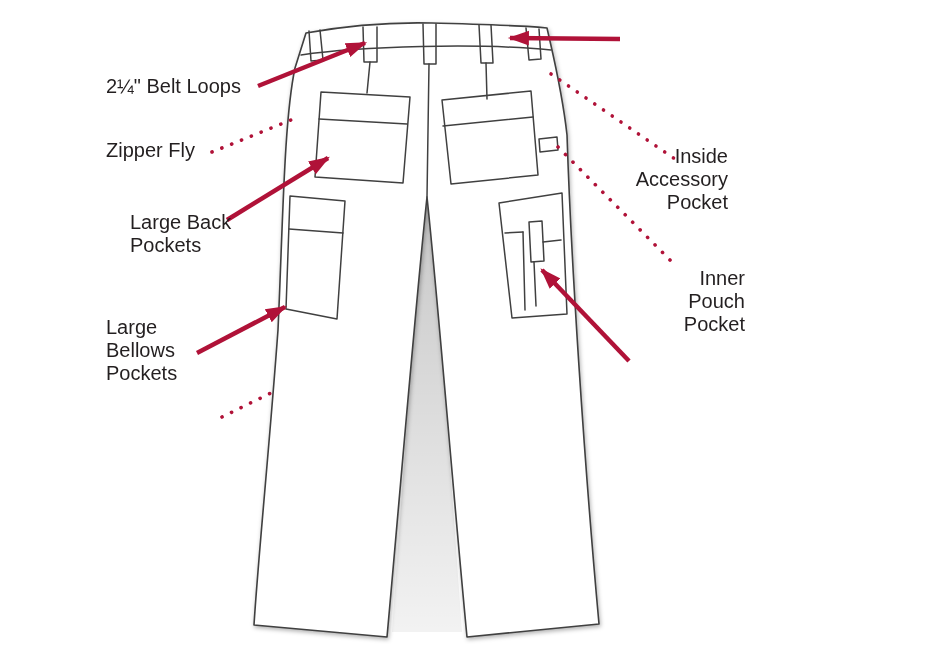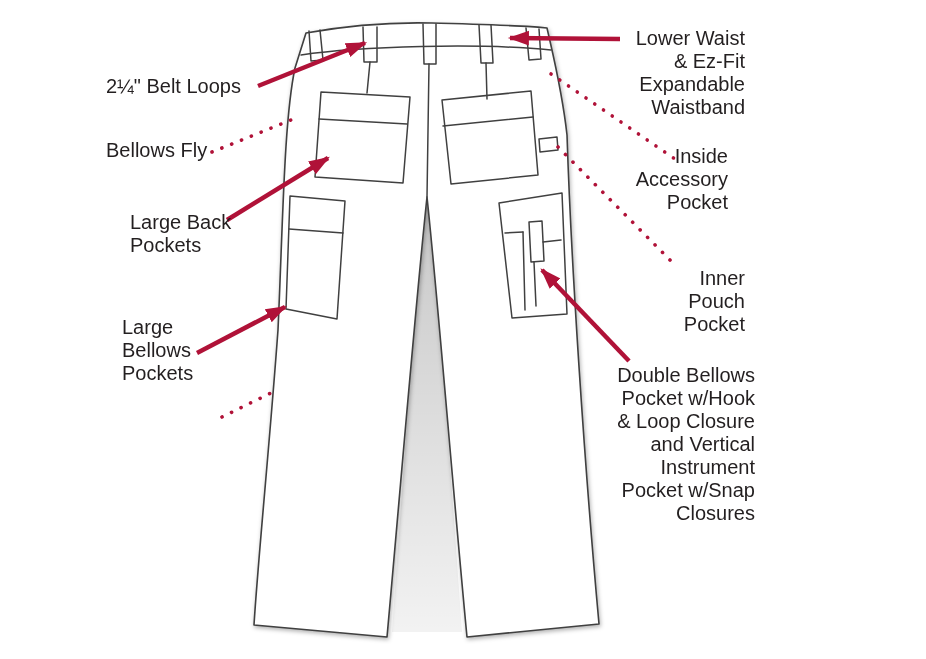--- a/index.html
+++ b/index.html
@@ -112,44 +112,33 @@
     <g>
       <line class="dots" x1="212" y1="152" x2="296" y2="118"></line>
       <line class="dots" x1="551" y1="74" x2="675" y2="159"></line>
       <line class="dots" x1="558" y1="147" x2="676" y2="266"></line>
       <line class="dots" x1="222" y1="417" x2="277" y2="390"></line>
     </g>
   </svg>
 
   <div class="lbl left" style="left:106px; top:75px;">2¼" Belt Loops</div>
 
-  <div class="lbl left" style="left:106px; top:139px;">Bellows Fly</div>
+  <div class="lbl left" style="left:106px; top:139px;">Zipper Fly</div>
 
   <div class="lbl left" style="left:106px; top:211px;margin-left:24px;">Large Back
 Pockets</div>
 
-  <div class="lbl left" style="left:106px; top:316px;margin-left:16px;">Large
+  <div class="lbl left" style="left:106px; top:316px;">Large
 Bellows
 Pockets</div>
 
 
-  <div class="lbl right" style="right:181px; top:27px;">Lower Waist
-&amp; Ez-Fit
-Expandable
-Waistband</div>
 
   <div class="lbl right" style="right:198px; top:145px;">Inside
 Accessory
 Pocket</div>
 
   <div class="lbl right" style="right:181px; top:247px;margin-top:20px;">Inner
 Pouch
 Pocket</div>
 
-  <div class="lbl right" style="right:171px; top:364px;">Double Bellows
-Pocket w/Hook
-&amp; Loop Closure
-and Vertical
-Instrument
-Pocket w/Snap
-Closures</div>
 
 </div>
 
 </body></html>

